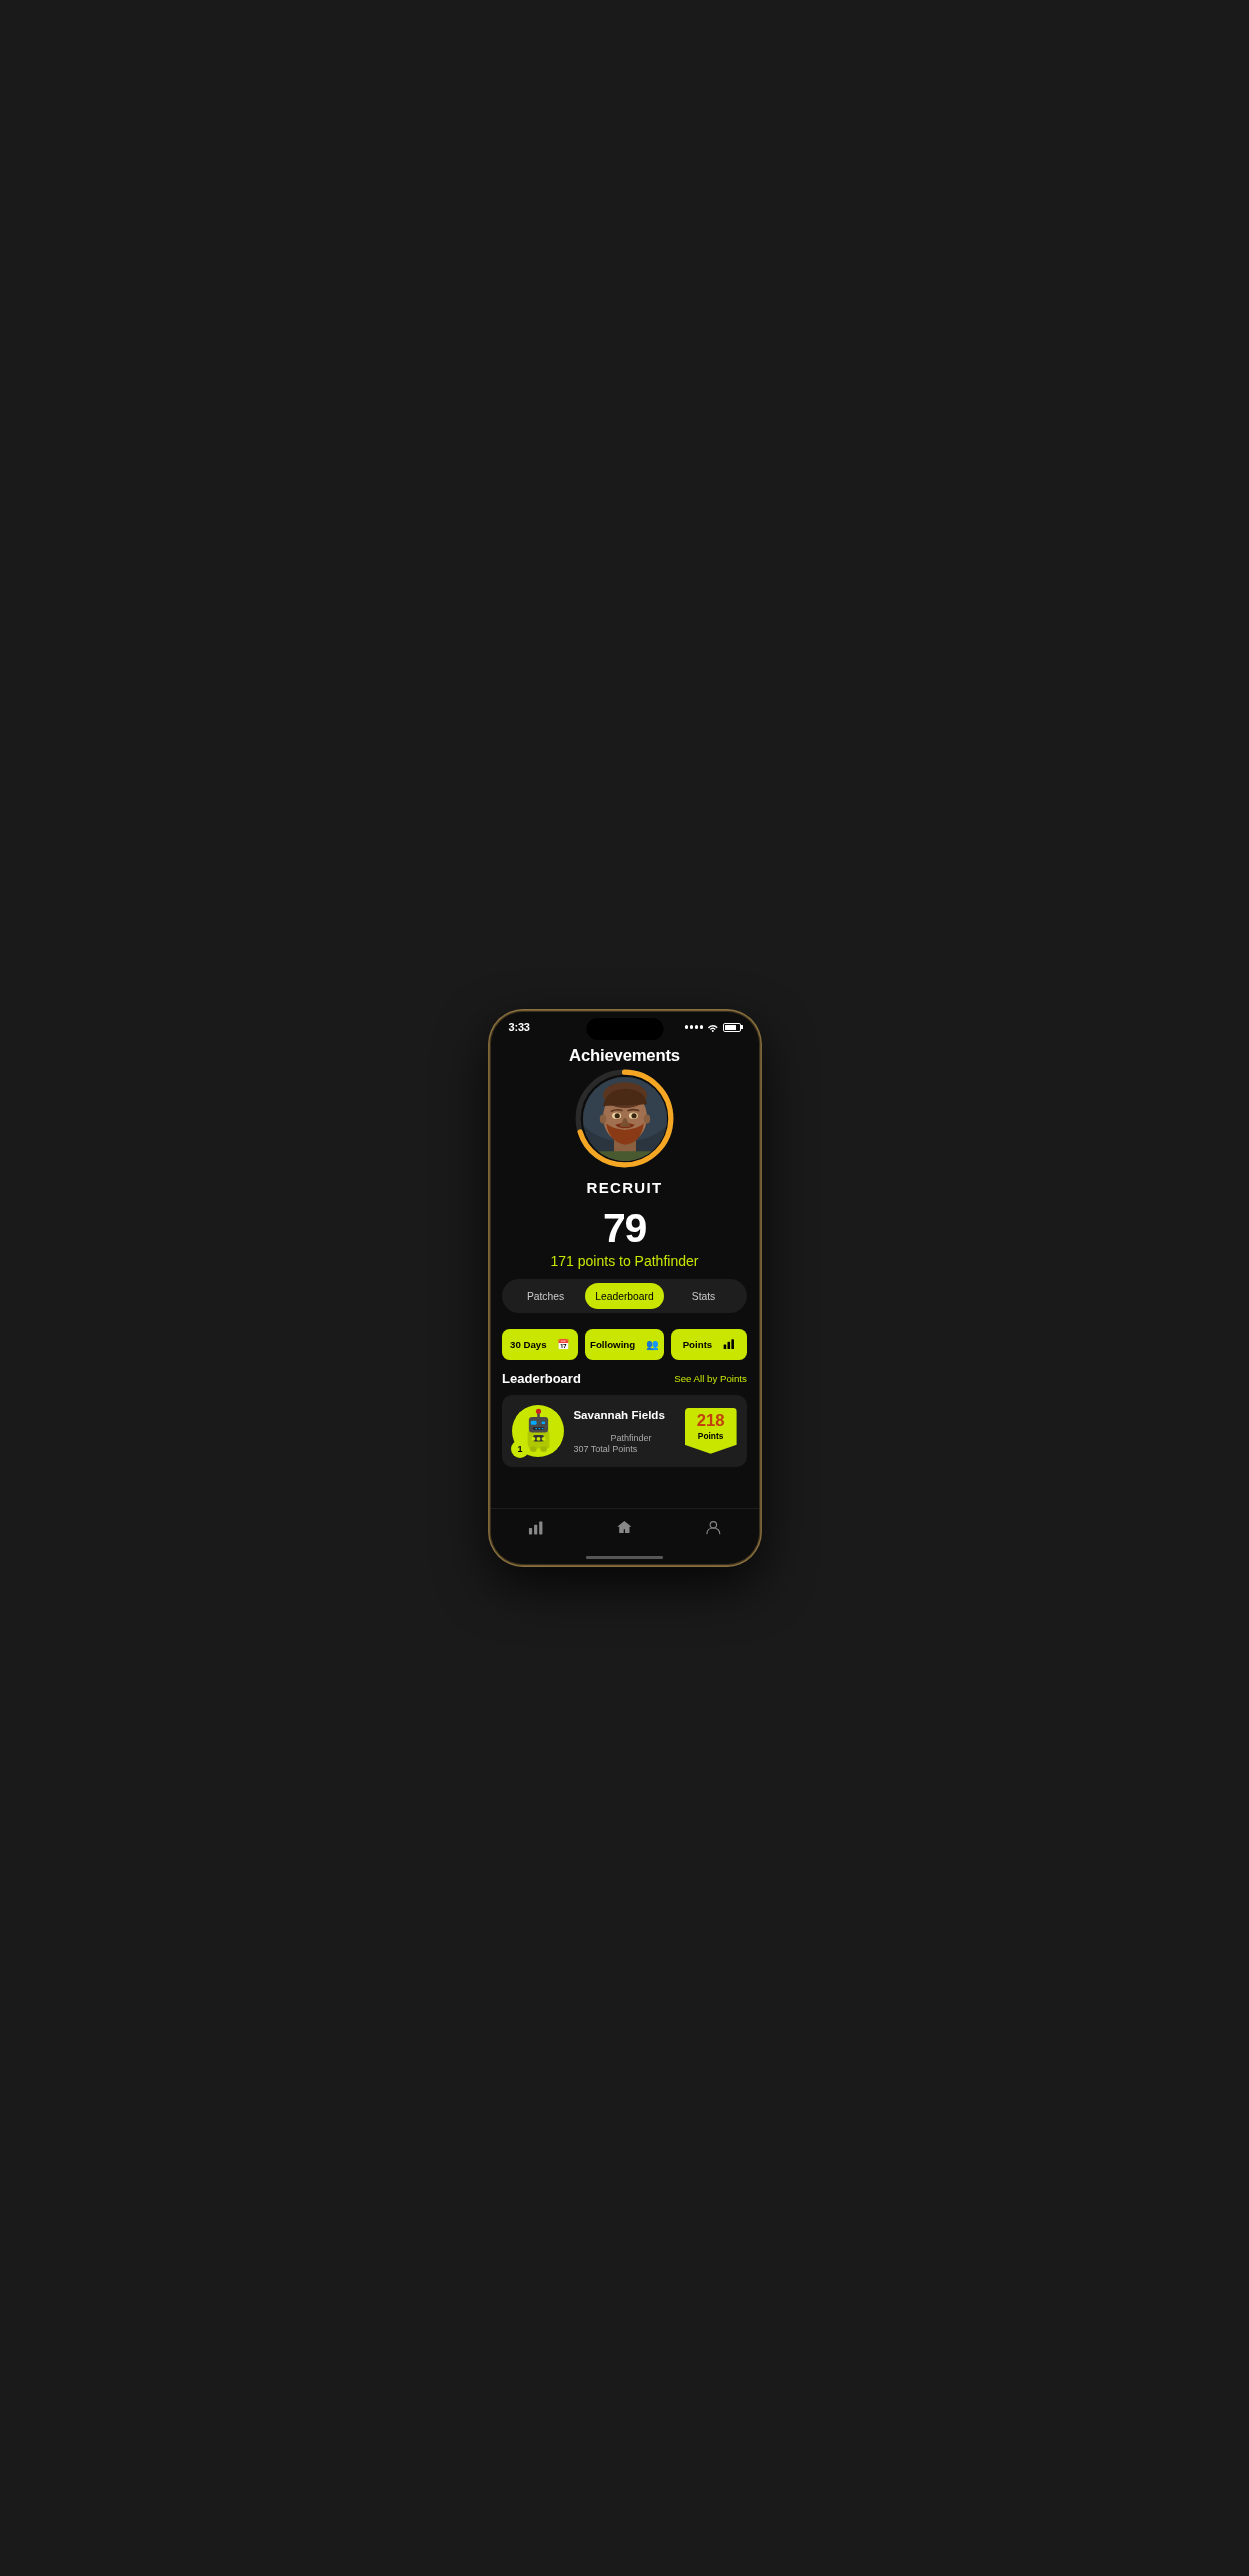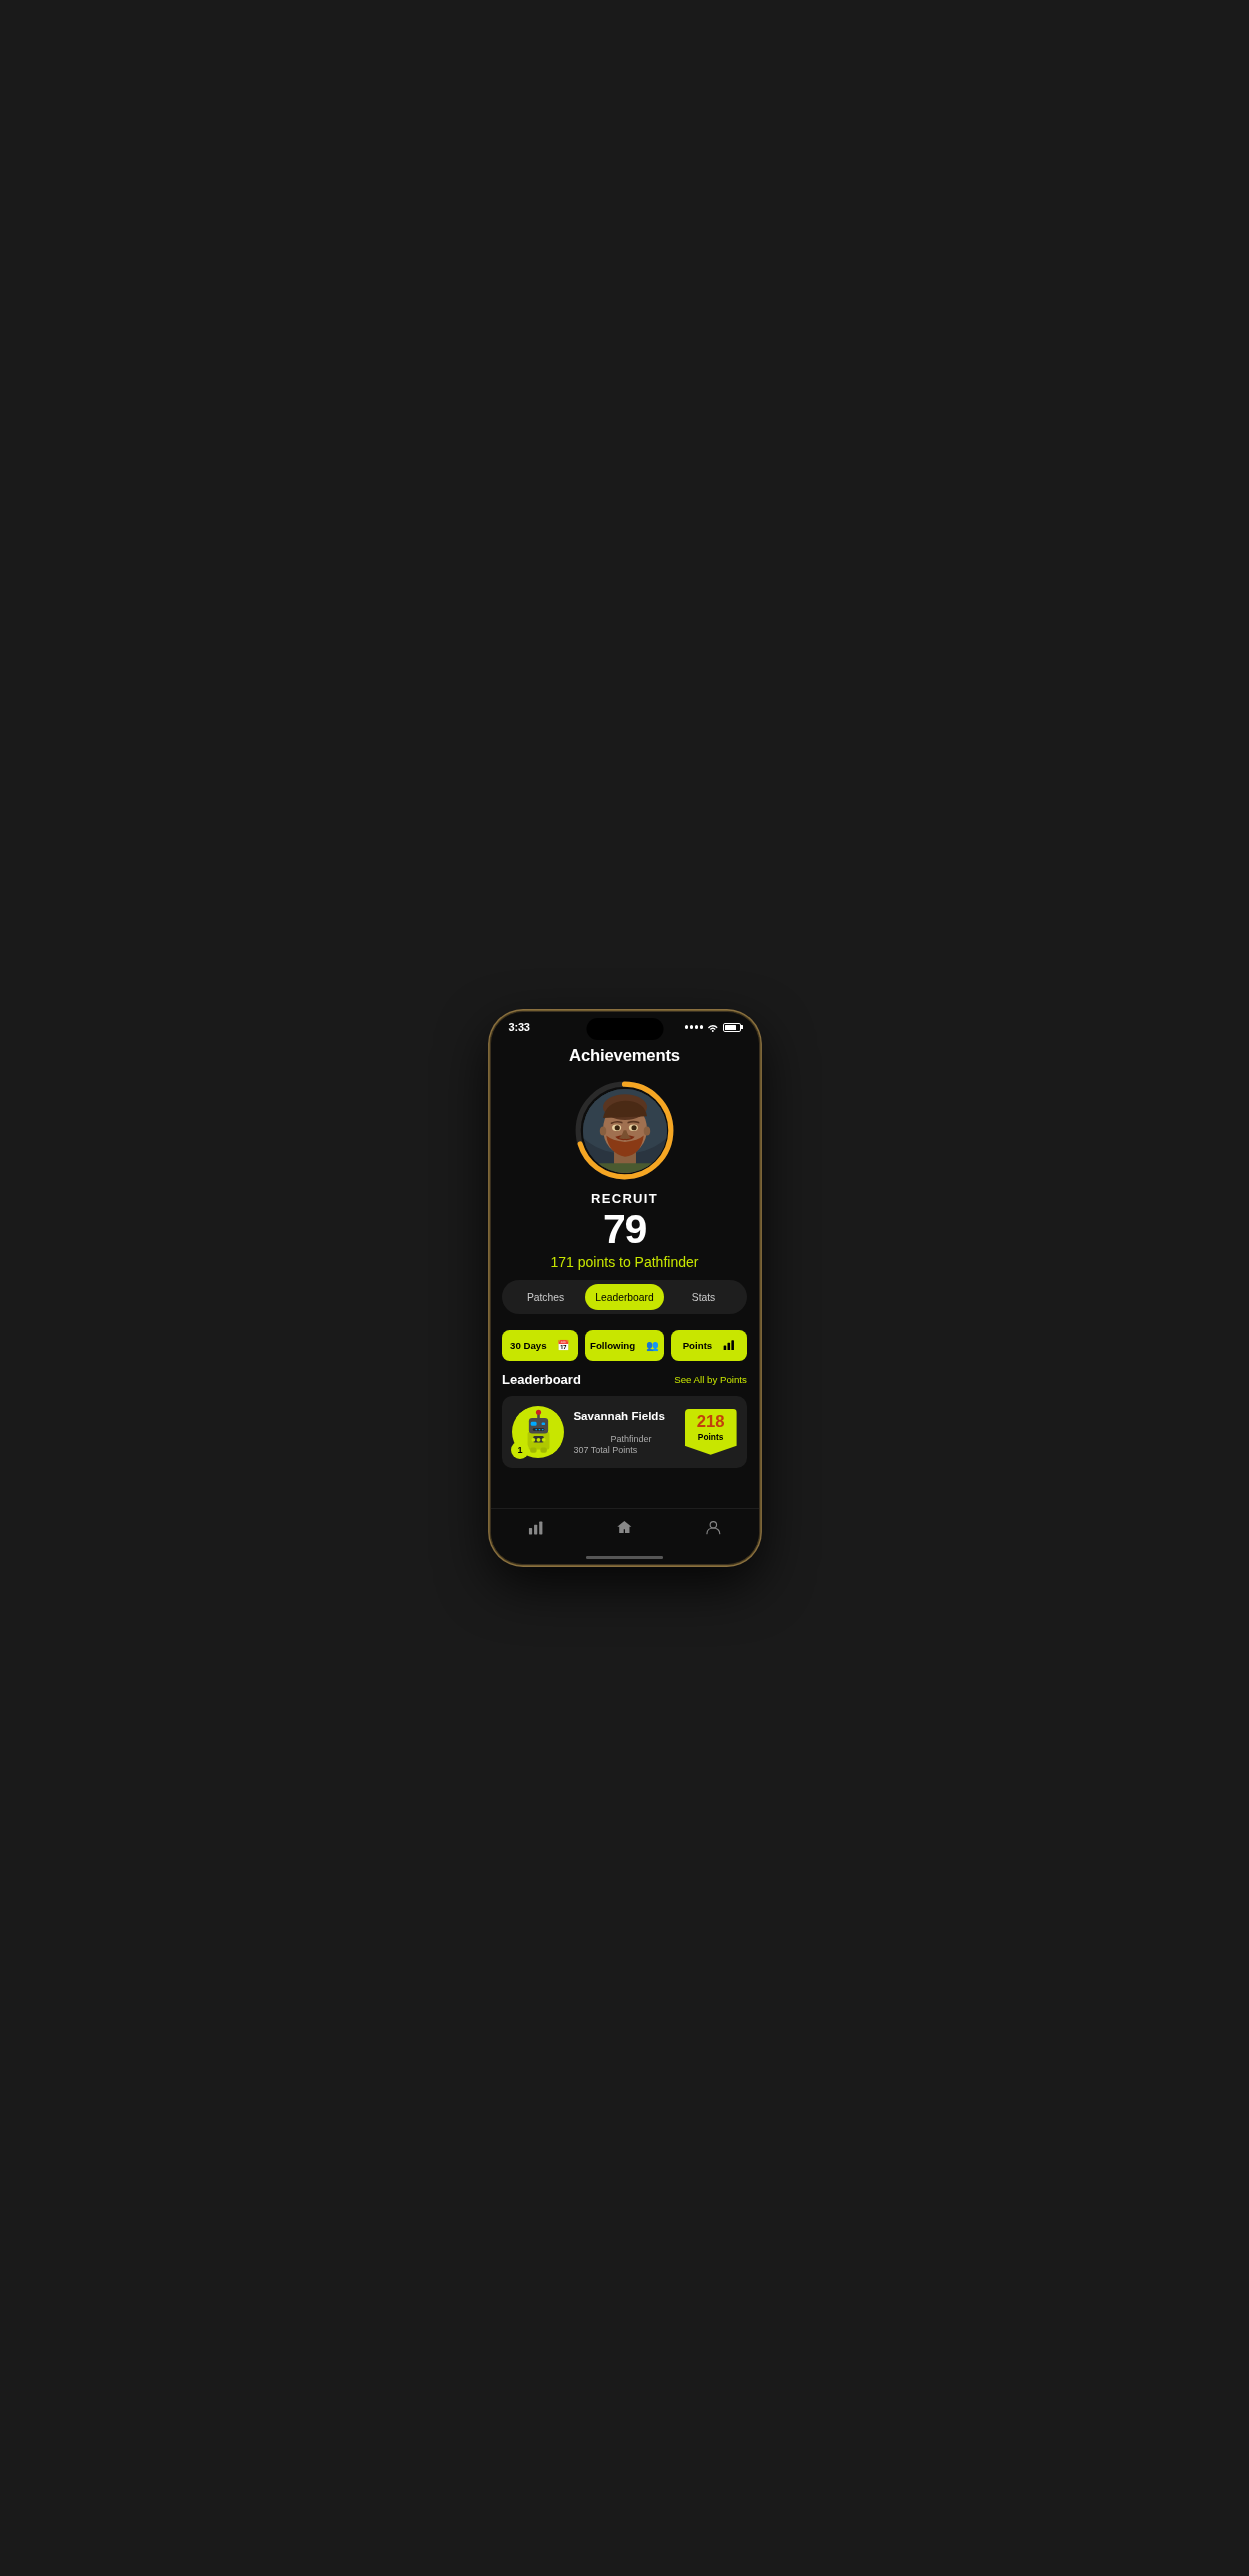--- a/index.html
+++ b/index.html
@@ -147,21 +147,21 @@
     }
     .content::-webkit-scrollbar { display: none; }
 
     
     .page-title {
       text-align: center;
       color: #ffffff;
       font-size: 16.7px;
       font-weight: 600;
       margin-top: 7.7px;
-      margin-bottom: 13px;
+      margin-bottom: 1px;
       letter-spacing: -0.2px;
     }
 
     
     .avatar-section {
       display: flex;
       flex-direction: column;
       align-items: center;
       margin-bottom: 10.3px;
     }
@@ -197,25 +197,25 @@
     }
 
     
     .face-svg {
       width: 84px;
       height: 84px;
     }
 
     .rank-label {
       color: #ffffff;
-      font-size: 13px;
+      font-size: 15px;
       font-weight: 800;
       letter-spacing: 1.3px;
       text-transform: uppercase;
-      margin-bottom: 3px;
+      margin-bottom: 12px;
     }
 
     .points-number {
       color: #ffffff;
       font-size: 41px;
       font-weight: 700;
       line-height: 1;
       margin-bottom: 3.9px;
       letter-spacing: -1.3px;
     }

